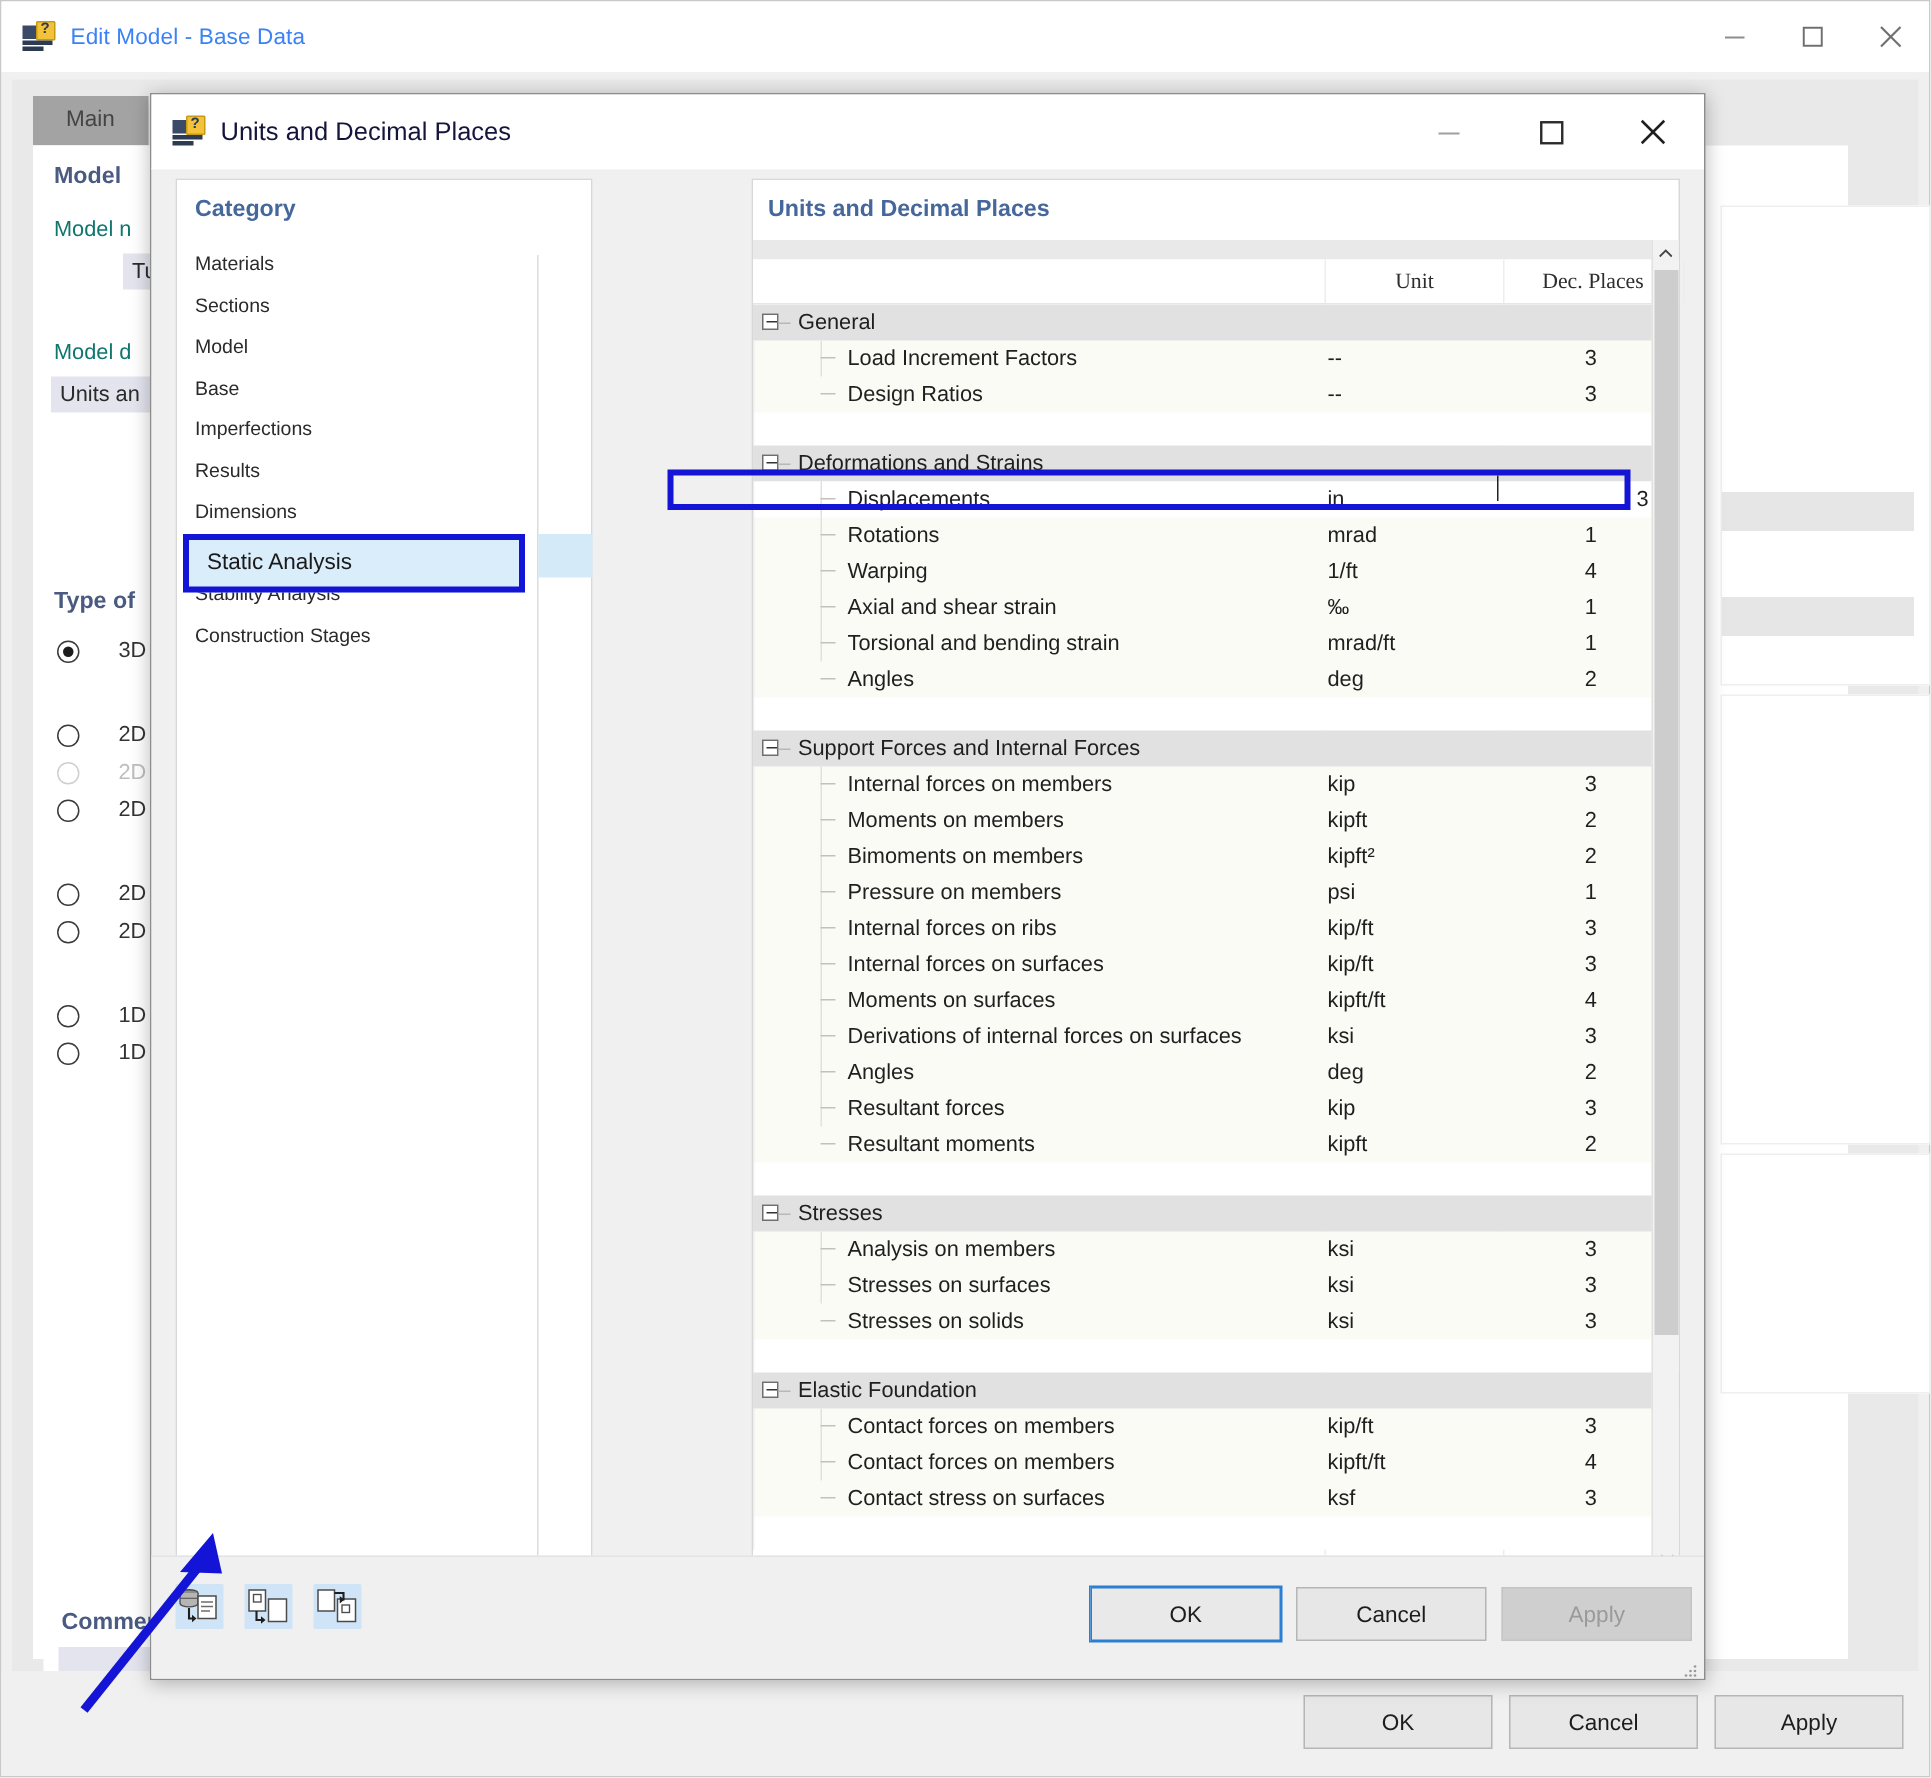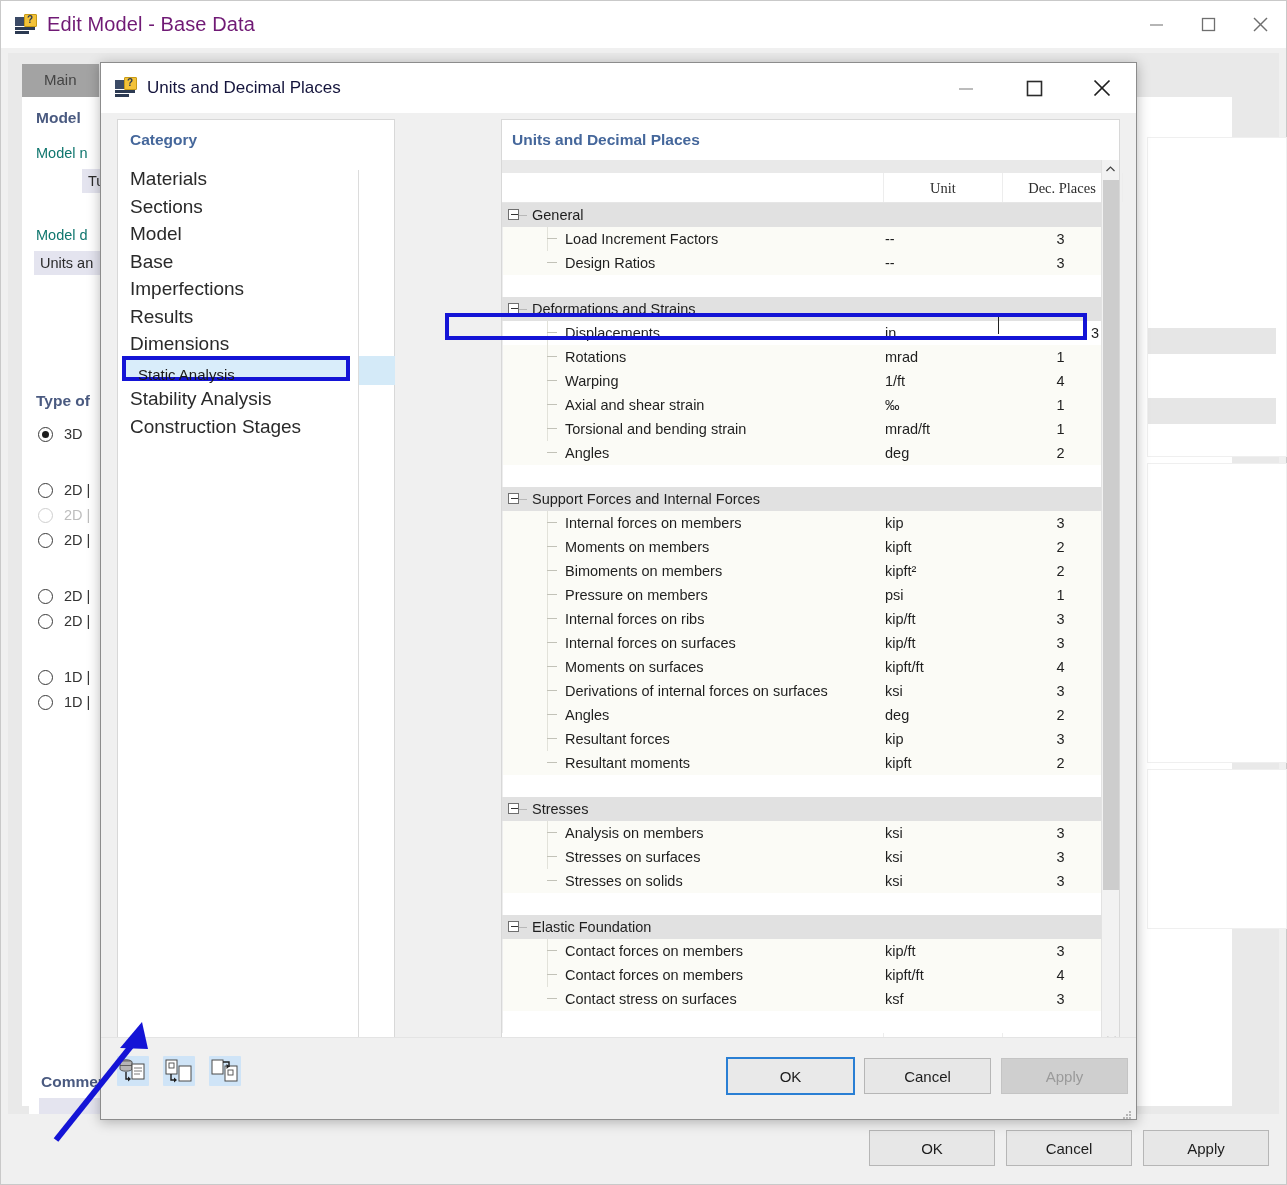--- a/index.html
+++ b/index.html
@@ -24,21 +24,21 @@
   .win-icon{
     width:22px;height:22px;margin-left:14px;margin-right:10px;
     position:relative;flex:none;
   }
   .win-icon .a{position:absolute;left:0;top:3px;width:11px;height:9px;background:#3b4a66;}
   .win-icon .b{position:absolute;left:0;top:13px;width:20px;height:3px;background:#2c3a52;}
   .win-icon .c{position:absolute;left:0;top:17px;width:14px;height:3px;background:#2c3a52;}
   .win-icon .d{position:absolute;left:9px;top:0px;width:13px;height:13px;background:#f3c239;border:1px solid #c79a16;border-radius:1px;}
   .win-icon .e{position:absolute;left:12px;top:0px;font-size:10px;color:#2c3a52;font-weight:bold;line-height:12px;}
   #main-title-text{
-    font-size:20px; color:#701a75; letter-spacing:.1px;
+    font-size:15px; color:#3b82f6; letter-spacing:.1px;
   }
   .win-btns{position:absolute;right:0;top:0;height:47px;display:flex;}
   .win-btn{width:52px;height:47px;display:flex;align-items:center;justify-content:center;}
   .win-btn svg{display:block;}
 
   
   #main-body{
     position:absolute;left:0;top:47px;right:0;bottom:0;
     background:#f0f0f0;
   }
@@ -64,21 +64,21 @@
   .card{
     position:absolute; background:#ffffff;
   }
   .card-title{
     font-size:15.5px;font-weight:bold;color:#4a5a80;
   }
   .field-label{font-size:14.5px;color:#0f766e;}
   .field-value{
     background:#e4e4ef;font-size:14.5px;color:#2a2a2a;padding:4px 6px;
   }
-  .radio-row{display:flex;align-items:center;gap:11px;margin-bottom:3px;}
+  .radio-row{display:flex;align-items:center;gap:26px;margin-bottom:3px;}
   .radio{
     width:15px;height:15px;border:1.6px solid #3a3a3a;border-radius:50%;
     background:#fff;position:relative;flex:none;
   }
   .radio.checked::after{
     content:"";position:absolute;left:3px;top:3px;width:7px;height:7px;
     border-radius:50%;background:#1d1d1d;
   }
   .radio.disabled{border-color:#cfcfcf;}
   .radio-label{font-size:14.5px;color:#333;}
@@ -150,25 +150,25 @@
   
   #cat-pane{
     position:absolute;left:16px;top:6px;width:278px;height:930px;
     background:#ffffff;border:1px solid #d8d8d8;
   }
   #cat-header{
     font-size:15.5px;font-weight:bold;color:#45679b;padding:11px 0 8px 12px;
   }
   #cat-list{position:absolute;left:0;right:0;top:44px;bottom:0;}
   .cat-item{
-    font-size:19px;color:#2a2a2a;padding:4px 0 4px 12px;height:27.5px;
+    font-size:13px;color:#2a2a2a;padding:4px 0 4px 12px;height:27.5px;
     white-space:nowrap; position:relative;
   }
   #cat-sel-ring{
-    position:absolute;left:4px;width:228px;height:25px;border:4px solid #1414d6;
+    position:absolute;left:4px;width:228px;height:39px;border:4px solid #1414d6;
     background:#d9edfa;
   }
   #cat-sel-label{
     position:absolute;left:12px;font-size:15px;color:#1a1a1a;line-height:29px;
   }
   #cat-divider{position:absolute;left:240px;top:50px;bottom:8px;width:1px;background:#dcdcdc;}
   #cat-sel-ext{position:absolute;left:241px;width:36px;height:29px;background:#d4eaf8;}
 
   
   #tbl-pane{

